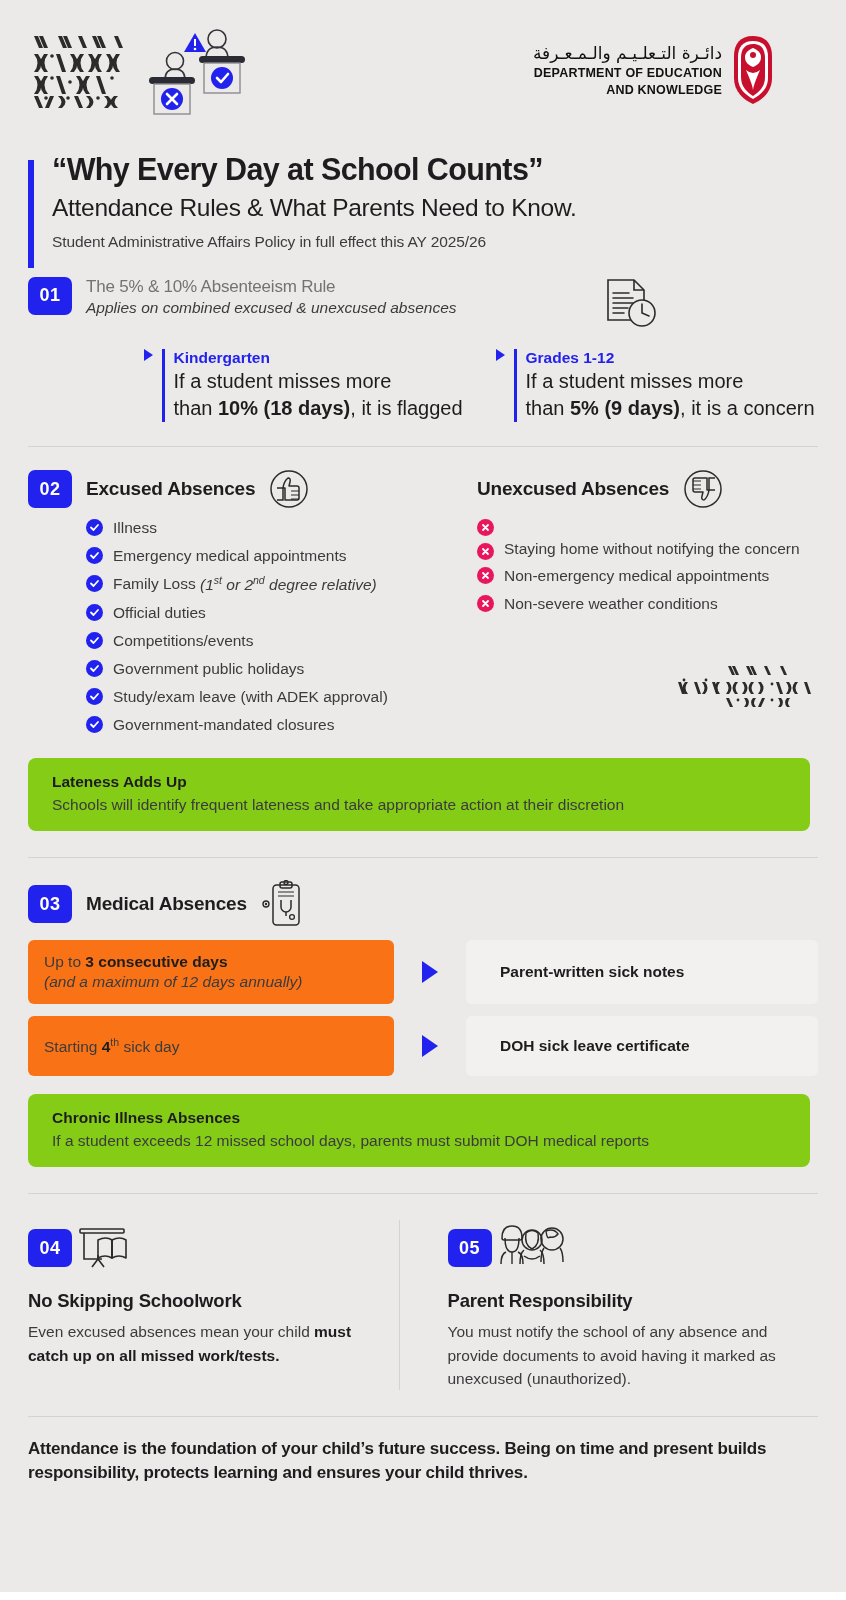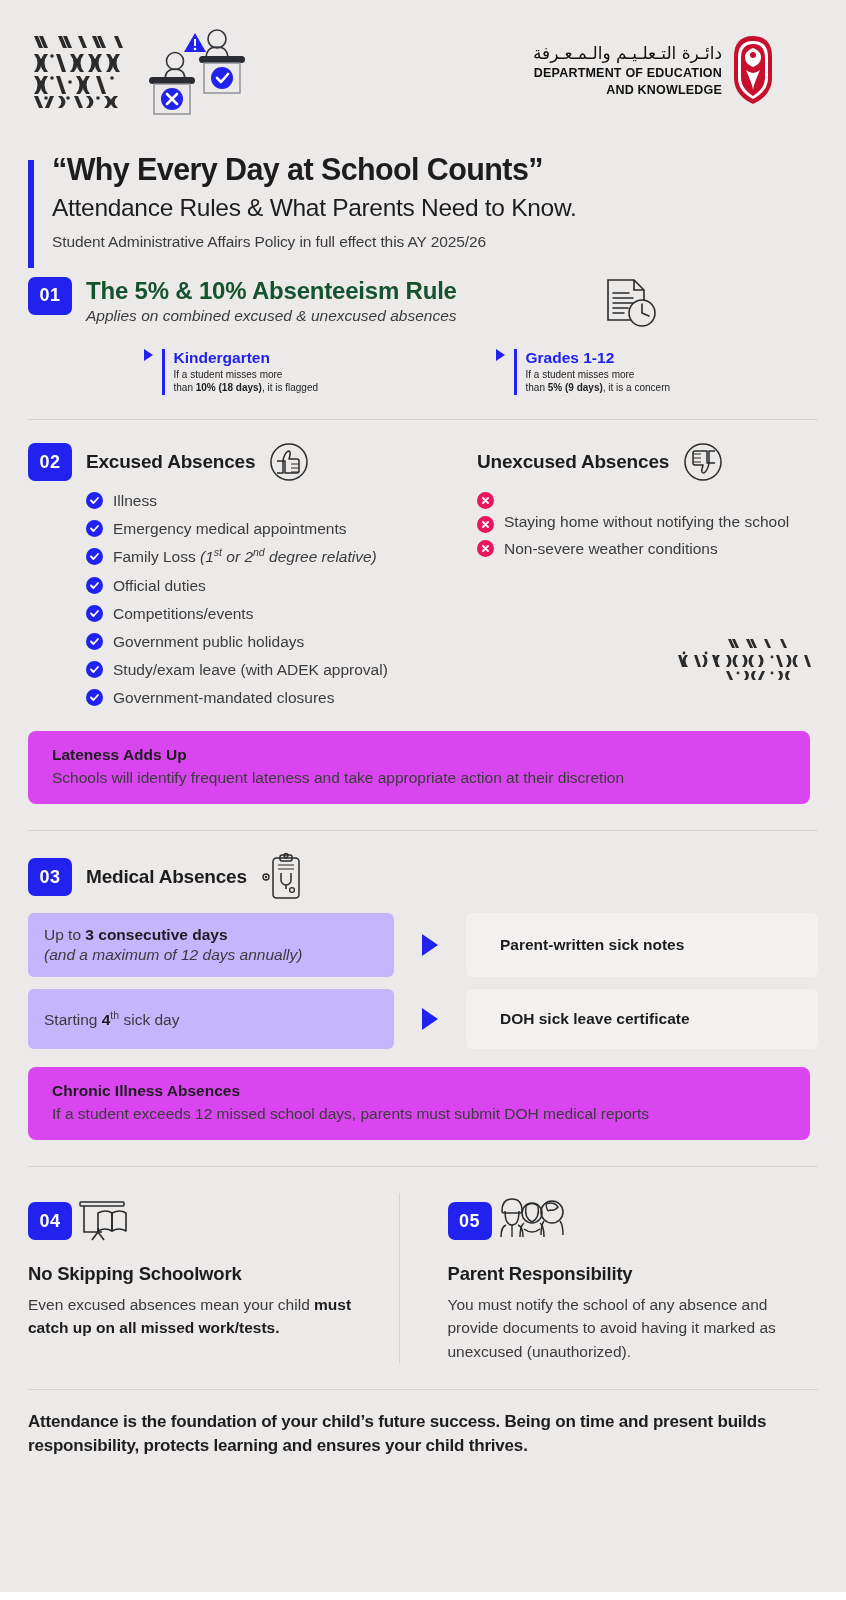--- a/index.html
+++ b/index.html
@@ -71,37 +71,37 @@
     display: inline-flex; align-items: center; justify-content: center;
     flex: 0 0 auto; letter-spacing: .5px;
   }
   .hr {
     height: 1px; background: #d5d2cf; margin: 0 28px;
   }
 
   
   .sec01 { margin: 26px 28px 0 28px; }
   .sec01-head { display: flex; align-items: flex-start; gap: 14px; }
-  .sec01-title { font-size: 24px; font-weight: 700; color: #14532d; letter-spacing: -.2px; }
+  .sec01-title { font-size: 17px; font-weight: 400; color: #737373; letter-spacing: -.2px; }
   .sec01-sub { font-size: 15.5px; font-style: italic; color: #3b3b3d; margin-top: 2px; }
   .sec01-doc-icon { margin-left: auto; margin-right: 160px; }
 
   .rule-cols { display: flex; margin-top: 18px; padding-left: 116px; gap: 30px; }
   .rule-col { display: flex; align-items: flex-start; gap: 9px; flex: 1 1 0; }
   .tri {
     width: 0; height: 0;
     border-left: 9px solid #2222ee;
     border-top: 6.5px solid transparent;
     border-bottom: 6.5px solid transparent;
     flex: 0 0 auto;
   }
   .rule-line { width: 2.5px; align-self: stretch; background: #2222ee; flex: 0 0 auto; }
   .rule-body {}
   .rule-label { color: #2222ee; font-weight: 700; font-size: 15.5px; }
-  .rule-text { color: #1d1d1f; font-size: 10px; line-height: 1.36; margin-top: 1px; }
+  .rule-text { color: #1d1d1f; font-size: 20px; line-height: 1.36; margin-top: 1px; }
   .rule-text b { font-weight: 700; }
 
   
   .sec02 { margin: 22px 28px 0 28px; display: flex; gap: 29px; }
   .sec02-left { width: 420px; flex: 0 0 auto; }
   .sec02-right { flex: 1 1 auto; position: relative; }
   .sec02-head { display: flex; align-items: center; gap: 14px; }
   .sec02-title { font-size: 19px; font-weight: 800; color: #1d1d1f; letter-spacing: -.2px; }
   .list { margin-top: 6px; padding-left: 58px; }
   .sec02-right .list { padding-left: 0; }
@@ -113,33 +113,33 @@
     flex: 0 0 auto; margin-top: 4px;
     display: inline-flex; align-items: center; justify-content: center;
   }
   .dot.ok { background: #2222ee; }
   .dot.no { background: #e8175d; }
   .dot svg { display: block; }
   .pattern-right2 { position: absolute; right: 0; bottom: 30px; width: 150px; height: 48px; }
 
   
   .callout {
-    background: #d946ef; border-radius: 8px;
+    background: #84cc16; border-radius: 8px;
     margin: 18px 36px 0 28px; padding: 15px 24px 17px 24px;
   }
   .callout-title { font-size: 15.5px; font-weight: 800; color: #1d1d1f; }
   .callout-text { font-size: 15.5px; color: #3b3b3d; margin-top: 5px; }
 
   
   .sec03 { margin: 22px 28px 0 28px; }
   .sec03-head { display: flex; align-items: center; gap: 14px; }
   .sec03-title { font-size: 19px; font-weight: 800; color: #1d1d1f; letter-spacing: -.2px; }
   .med-row { display: flex; align-items: stretch; margin-top: 12px; gap: 0; }
   .med-left {
-    background: #c4b5fd; border-radius: 6px; padding: 13px 16px;
+    background: #f97316; border-radius: 6px; padding: 13px 16px;
     width: 366px; flex: 0 0 auto; display: flex; flex-direction: column; justify-content: center;
   }
   .med-arrow { width: 72px; flex: 0 0 auto; display: flex; align-items: center; justify-content: center; }
   .med-arrow .tri2 {
     width: 0; height: 0;
     border-left: 16px solid #2222ee;
     border-top: 11px solid transparent;
     border-bottom: 11px solid transparent;
   }
   .med-right {
@@ -422,21 +422,29 @@
                 <path d="M3 3 l5 5 M8 3 l-5 5" stroke="#fff" stroke-width="1.8" stroke-linecap="round"></path>
               </svg>
             </span>
         </div>
         <div class="li">
           <span class="dot no">
               <svg width="11" height="11" viewBox="0 0 11 11">
                 <path d="M3 3 l5 5 M8 3 l-5 5" stroke="#fff" stroke-width="1.8" stroke-linecap="round"></path>
               </svg>
             </span>
-          <span class="li-txt" style="line-height:1.35">Staying home without notifying the school</span>
+          <span class="li-txt" style="line-height:1.35">Staying home without notifying the concern</span>
+        </div>
+        <div class="li">
+          <span class="dot no">
+              <svg width="11" height="11" viewBox="0 0 11 11">
+                <path d="M3 3 l5 5 M8 3 l-5 5" stroke="#fff" stroke-width="1.8" stroke-linecap="round"></path>
+              </svg>
+            </span>
+          <span class="li-txt">Non-emergency medical appointments</span>
         </div>
         <div class="li">
           <span class="dot no">
               <svg width="11" height="11" viewBox="0 0 11 11">
                 <path d="M3 3 l5 5 M8 3 l-5 5" stroke="#fff" stroke-width="1.8" stroke-linecap="round"></path>
               </svg>
             </span>
           <span class="li-txt">Non-severe weather conditions</span>
         </div>
       </div>

